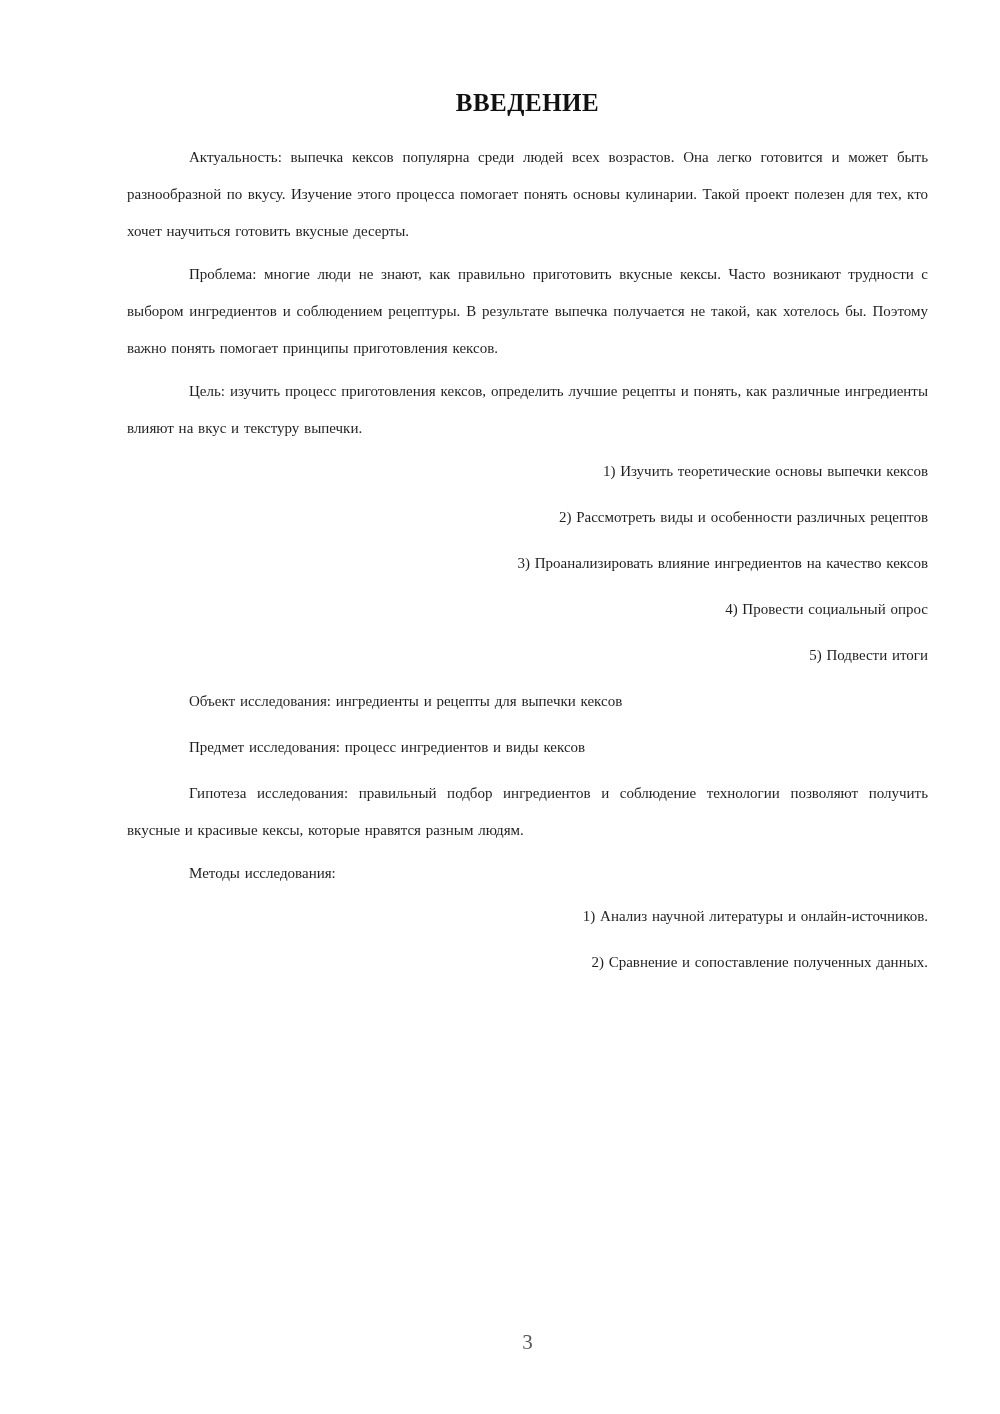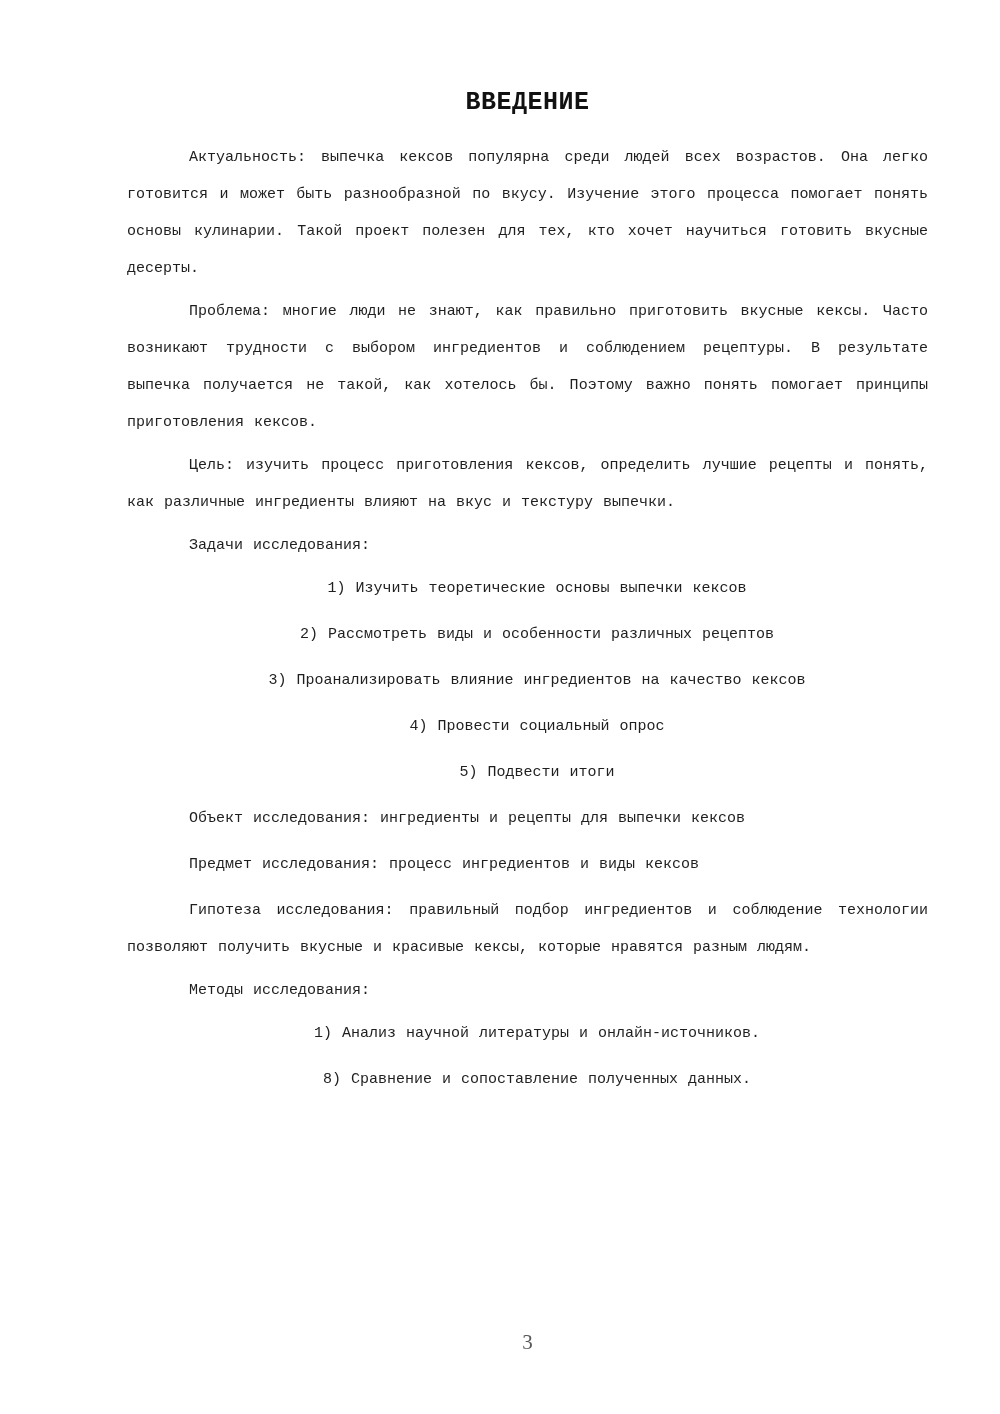--- a/index.html
+++ b/index.html
@@ -12,21 +12,20 @@
     position: relative;
   }
   .page {
     position: absolute;
     inset: 0;
     background: #ffffff;
     overflow: hidden;
   }
   .content {
     padding: 0 72px 0 127px; 
-    font-family: Liberation Mono, monospace;
   }
   .title {
     font-size: 25px;
     font-weight: bold;
     line-height: 37px;
     text-align: center;
     letter-spacing: 0.5px;
     color: #111111;
     margin: 84px 0 18px 0;
   }
@@ -34,21 +33,21 @@
     font-size: 15px;
     line-height: 37px;
     margin: 0 0 6px 0;
     text-align: justify;
     text-indent: 62px;
     word-spacing: 1px;
   }
   .par.li {
     text-indent: 0;
     padding-left: 19px;
-    text-align: center;
+    text-align: right;
     margin-bottom: 9px;
   }
   .par.sp9 {
     margin-bottom: 9px;
   }
   .footer {
     position: absolute;
     top: 1330px;
     left: 127px;
     width: 801px;
@@ -64,35 +63,34 @@
   <div class="content">
 
     <h1 class="title">ВВЕДЕНИЕ</h1>
 
     <p class="par">Актуальность: выпечка кексов популярна среди людей всех возрастов. Она легко готовится и может быть разнообразной по вкусу. Изучение этого процесса помогает понять основы кулинарии. Такой проект полезен для тех, кто хочет научиться готовить вкусные десерты.</p>
 
     <p class="par">Проблема: многие люди не знают, как правильно приготовить вкусные кексы. Часто возникают трудности с выбором ингредиентов и соблюдением рецептуры. В результате выпечка получается не такой, как хотелось бы. Поэтому важно понять помогает принципы приготовления кексов.</p>
 
     <p class="par">Цель: изучить процесс приготовления кексов, определить лучшие рецепты и понять, как различные ингредиенты влияют на вкус и текстуру выпечки.</p>
 
-    <p class="par">Задачи исследования:</p>
 
     <p class="par li">1) Изучить теоретические основы выпечки кексов</p>
     <p class="par li">2) Рассмотреть виды и особенности различных рецептов</p>
     <p class="par li">3) Проанализировать влияние ингредиентов на качество кексов</p>
     <p class="par li">4) Провести социальный опрос</p>
     <p class="par li">5) Подвести итоги</p>
 
     <p class="par sp9">Объект исследования: ингредиенты и рецепты для выпечки кексов</p>
 
     <p class="par sp9">Предмет исследования: процесс ингредиентов и виды кексов</p>
 
     <p class="par">Гипотеза исследования: правильный подбор ингредиентов и соблюдение технологии позволяют получить вкусные и красивые кексы, которые нравятся разным людям.</p>
 
     <p class="par">Методы исследования:</p>
 
     <p class="par li">1) Анализ научной литературы и онлайн-источников.</p>
-    <p class="par li">8) Сравнение и сопоставление полученных данных.</p>
+    <p class="par li">2) Сравнение и сопоставление полученных данных.</p>
 
   </div>
 
   <div class="footer">3</div>
 </div>
 
 </body></html>

